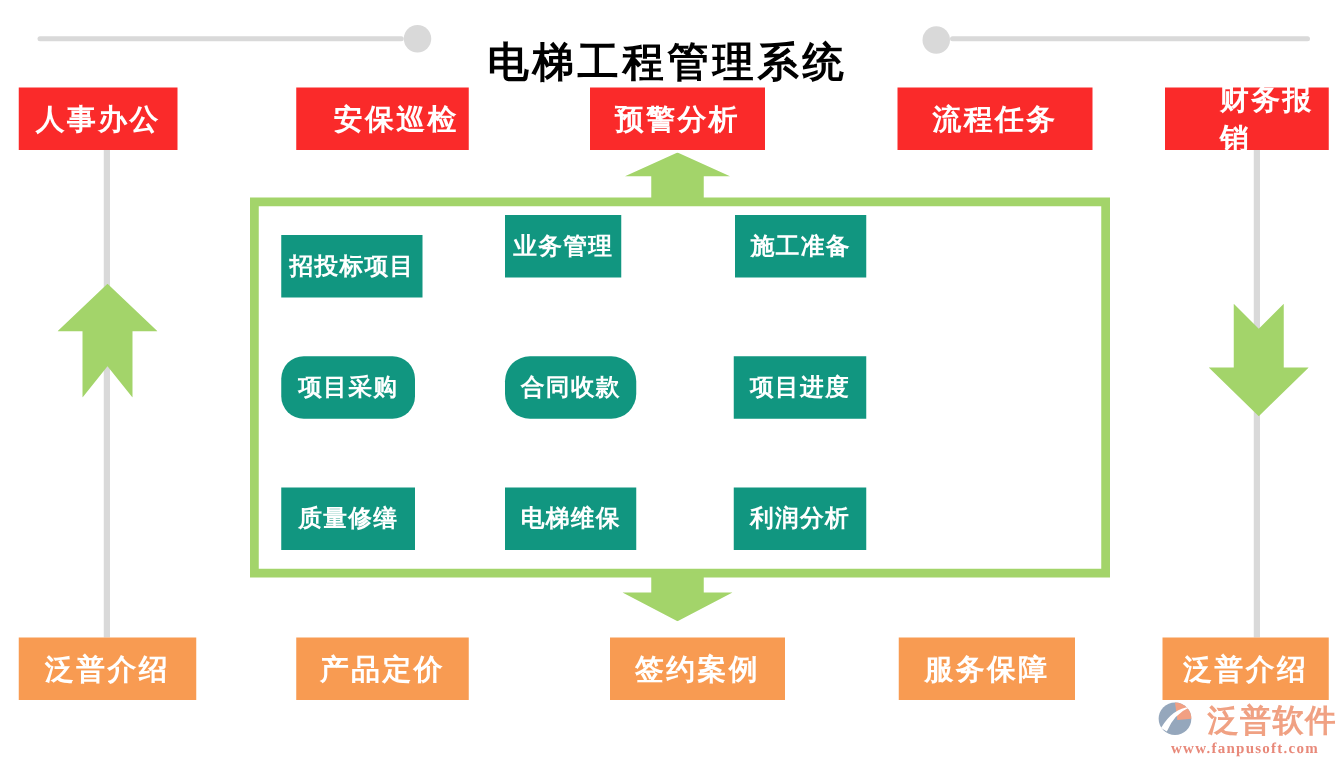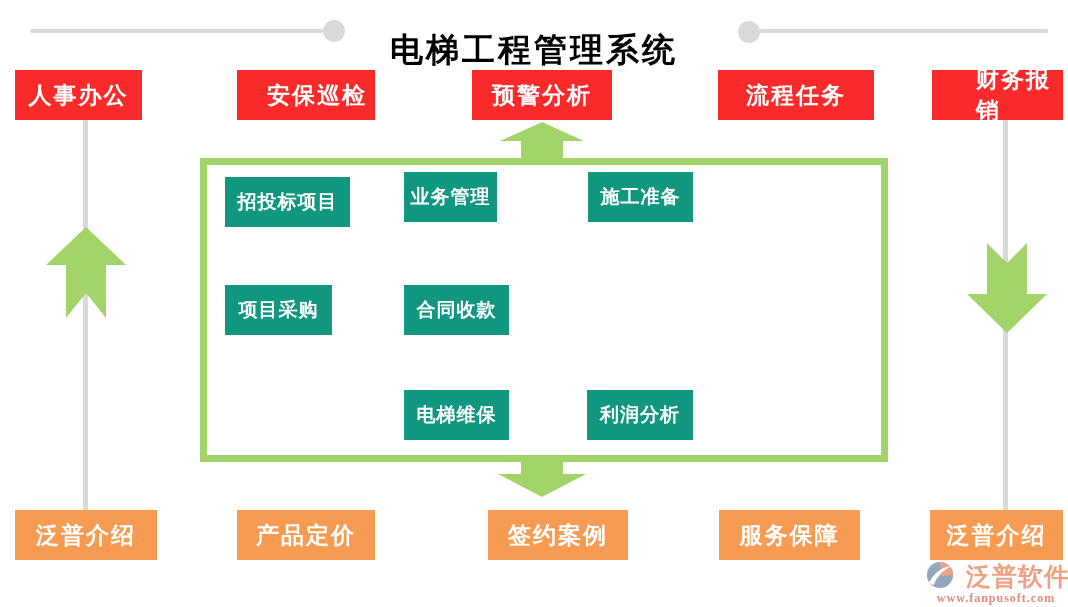--- a/index.html
+++ b/index.html
@@ -75,27 +75,29 @@
       <polygon points="42,0 84,19 63,19 63,40 21,40 21,19 0,19" fill="#a3d46a"></polygon>
     </svg>
   </div>
 
   <div class="arrow" style="left:498px;top:458px;">
     <svg width="88" height="39" viewBox="0 0 88 39">
       <polygon points="23,0 65,0 65,16 88,16 44,39 0,16 23,16" fill="#a3d46a"></polygon>
     </svg>
   </div>
 
-  <div class="btn teal" style="left:225px;top:177px;width:125px;">招投标项目</div>
+  <div class="btn teal" style="left:225px;top:188px;width:113px;">招投标项目</div>
   <div class="btn teal" style="left:404px;top:172px;width:93px;">业务管理</div>
   <div class="btn teal" style="left:588px;top:172px;width:105px;">施工准备</div>
 
-  <div class="btn teal" style="left:225px;top:285px;width:107px;">项目采购</div>
-  <div class="btn teal" style="left:404px;top:285px;width:105px;">合同收款</div>
+  <div class="btn teal" style="left:225px;top:285px;width:107px;border-radius:18px;">项目采购</div>
+  <div class="btn teal" style="left:404px;top:285px;width:105px;border-radius:20px;">合同收款</div>
+  <div class="btn teal" style="left:587px;top:285px;width:106px;">项目进度</div>
 
+  <div class="btn teal" style="left:225px;top:390px;width:107px;">质量修缮</div>
   <div class="btn teal" style="left:404px;top:390px;width:105px;">电梯维保</div>
   <div class="btn teal" style="left:587px;top:390px;width:106px;">利润分析</div>
 
   <div class="btn orange" style="left:15px;width:142px;">泛普介绍</div>
   <div class="btn orange" style="left:237px;width:138px;">产品定价</div>
   <div class="btn orange" style="left:472px;width:140px;margin-left:16px;">签约案例</div>
   <div class="btn orange" style="left:719px;width:141px;">服务保障</div>
   <div class="btn orange" style="left:930px;width:133px;">泛普介绍</div>
 
   <div class="logo">

